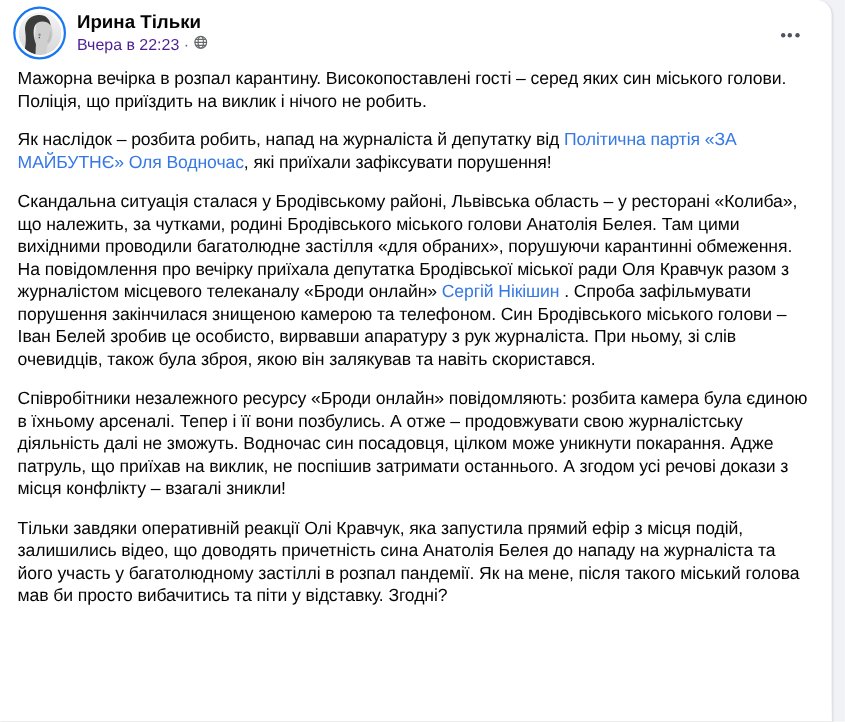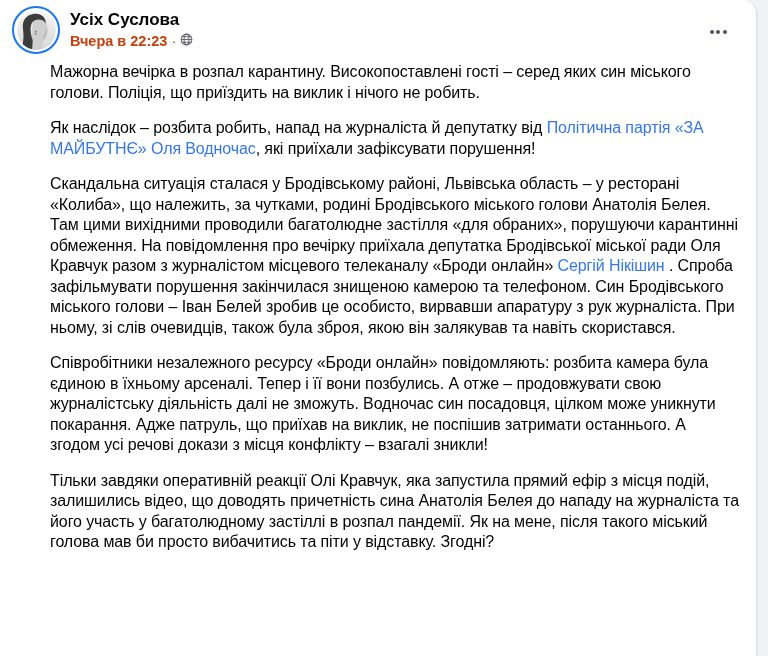--- a/index.html
+++ b/index.html
@@ -47,21 +47,21 @@
   }
   .sub-line {
     display: flex;
     align-items: center;
     gap: 4px;
     margin-top: 1px;
     font-size: 14.5px;
     color: #65676b;
     line-height: 19px;
   }
-  .sub-line a { color: #c2410c; text-decoration: none; cursor: pointer; font-weight: bold; }
+  .sub-line a { color: #4c1d95; text-decoration: none; cursor: pointer; }
   .globe { display: inline-block; margin-top: 1px; }
   .menu-btn {
     position: absolute;
     right: 22px; top: 18px;
     width: 32px; height: 28px;
     border: none;
     background: transparent;
     border-radius: 6px;
     display: flex; align-items: center; justify-content: center;
     gap: 2.5px;
@@ -73,21 +73,20 @@
     background: #4e5360;
     display: block;
   }
   
   .post-body {
     padding: 2px 16px 0 16px;
     font-size: 16px;
     line-height: 20.5px;
     color: #050505;
     letter-spacing: -0.1px;
-    margin-left: 34px;
   }
   .post-body p { margin: 0 0 15px 0; }
   .post-body a {
     color: #3578e5;
     text-decoration: none;
     cursor: pointer;
   }
 </style>
 </head>
 <body>
@@ -115,21 +114,21 @@
 
           <path d="M16 2.5 C7.5 3.5 4.5 10 5.5 16.5 C6.3 21.5 6.2 27 4.8 32 L4.5 36 L14 36 L14.5 27 C12.5 21.5 11.8 15.5 13.5 11.5 C15 8.2 19.5 7 23.5 8.5 C24.5 9 26 10 26.8 11.5 C26.5 6 22.5 1.8 16 2.5 Z" fill="#3c3c3c"></path>
 
           <circle cx="17.5" cy="19" r="1" fill="#8a8a8a"></circle>
           <circle cx="17.3" cy="21.3" r="0.7" fill="#555"></circle>
         </g>
       </svg>
     </div>
 
     <div class="header-meta">
-      <a class="author-name">Усіх Суслова</a>
+      <a class="author-name">Ирина Тільки</a>
       <div class="sub-line">
         <a>Вчера в 22:23</a>
         <span>·</span>
         <span class="globe">
           <svg width="13" height="13" viewBox="0 0 16 16" fill="none" stroke="#65676b" stroke-width="1.3" aria-hidden="true">
             <circle cx="8" cy="8" r="6.6"></circle>
             <ellipse cx="8" cy="8" rx="3" ry="6.6"></ellipse>
             <line x1="1.4" y1="8" x2="14.6" y2="8"></line>
             <line x1="2.2" y1="4.6" x2="13.8" y2="4.6"></line>
             <line x1="2.2" y1="11.4" x2="13.8" y2="11.4"></line>

